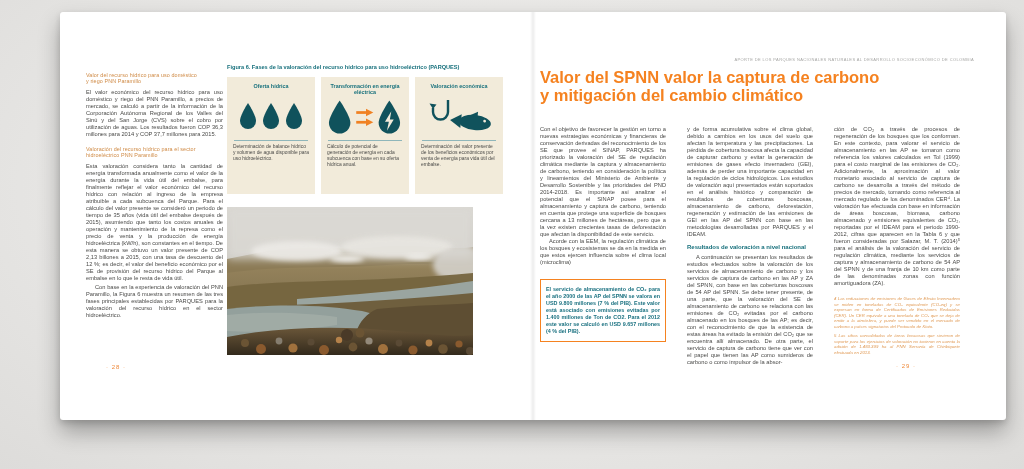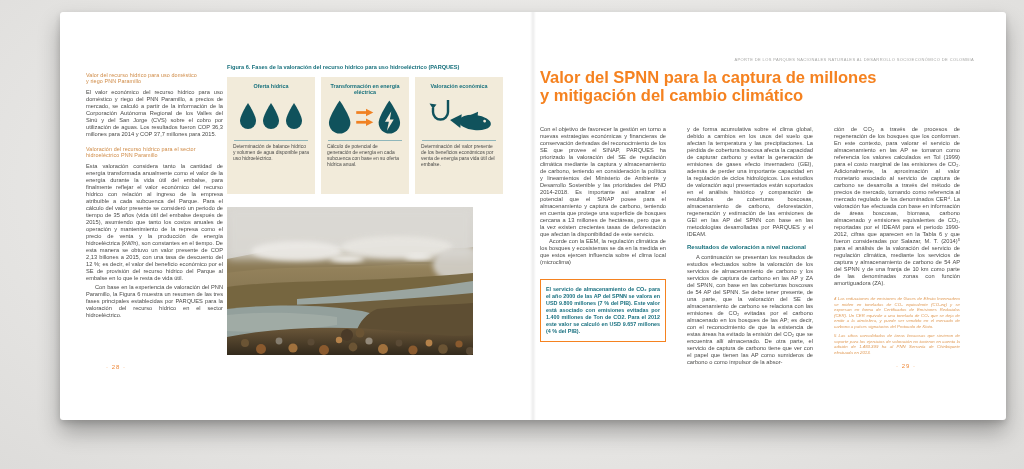--- a/index.html
+++ b/index.html
@@ -226,21 +226,21 @@
 
     <div class="pagenum pagenum-left">· 28 ·</div>
   </div>
 
   <div class="gutter"></div>
 
   <div>
 
     <div class="running-head">APORTE DE LOS PARQUES NACIONALES NATURALES AL DESARROLLO SOCIOECONÓMICO DE COLOMBIA</div>
 
-    <h1 class="main-title preline">Valor del SPNN para la captura de millones
+    <h1 class="main-title preline">Valor del SPNN valor la captura de carbono
 y mitigación del cambio climático</h1>
 
     <div class="col col1">
       <p class="body">Con el objetivo de favorecer la gestión en torno a nuevas estrategias económicas y financieras de conservación derivadas del reconocimiento de los SE que provee el SINAP, PARQUES ha priorizado la valoración del SE de regulación climática mediante la captura y almacenamiento de carbono, teniendo en consideración la política y lineamientos del Ministerio de Ambiente y Desarrollo Sostenible y las prioridades del PND 2014-2018. Es importante así analizar el potencial que el SINAP posee para el almacenamiento y captura de carbono, teniendo en cuenta que protege una superficie de bosques cercana a 13 millones de hectáreas, pero que a la vez existen crecientes tasas de deforestación que afectan la disponibilidad de este servicio.</p>
       <p class="body indent">Acorde con la EEM, la regulación climática de los bosques y ecosistemas se da en la medida en que estos ejercen influencia sobre el clima local (microclima)</p>
       <div class="callout">
         <p>El servicio de almacenamiento de CO₂ para el año 2000 de las AP del SPNN se valora en USD 9.800 millones (7 % del PIB). Este valor está asociado con emisiones evitadas por 1.400 millones de Ton de CO2. Para el 2012 este valor se calculó en USD 9.657 millones (4 % del PIB).</p>
       </div>
     </div>
 

